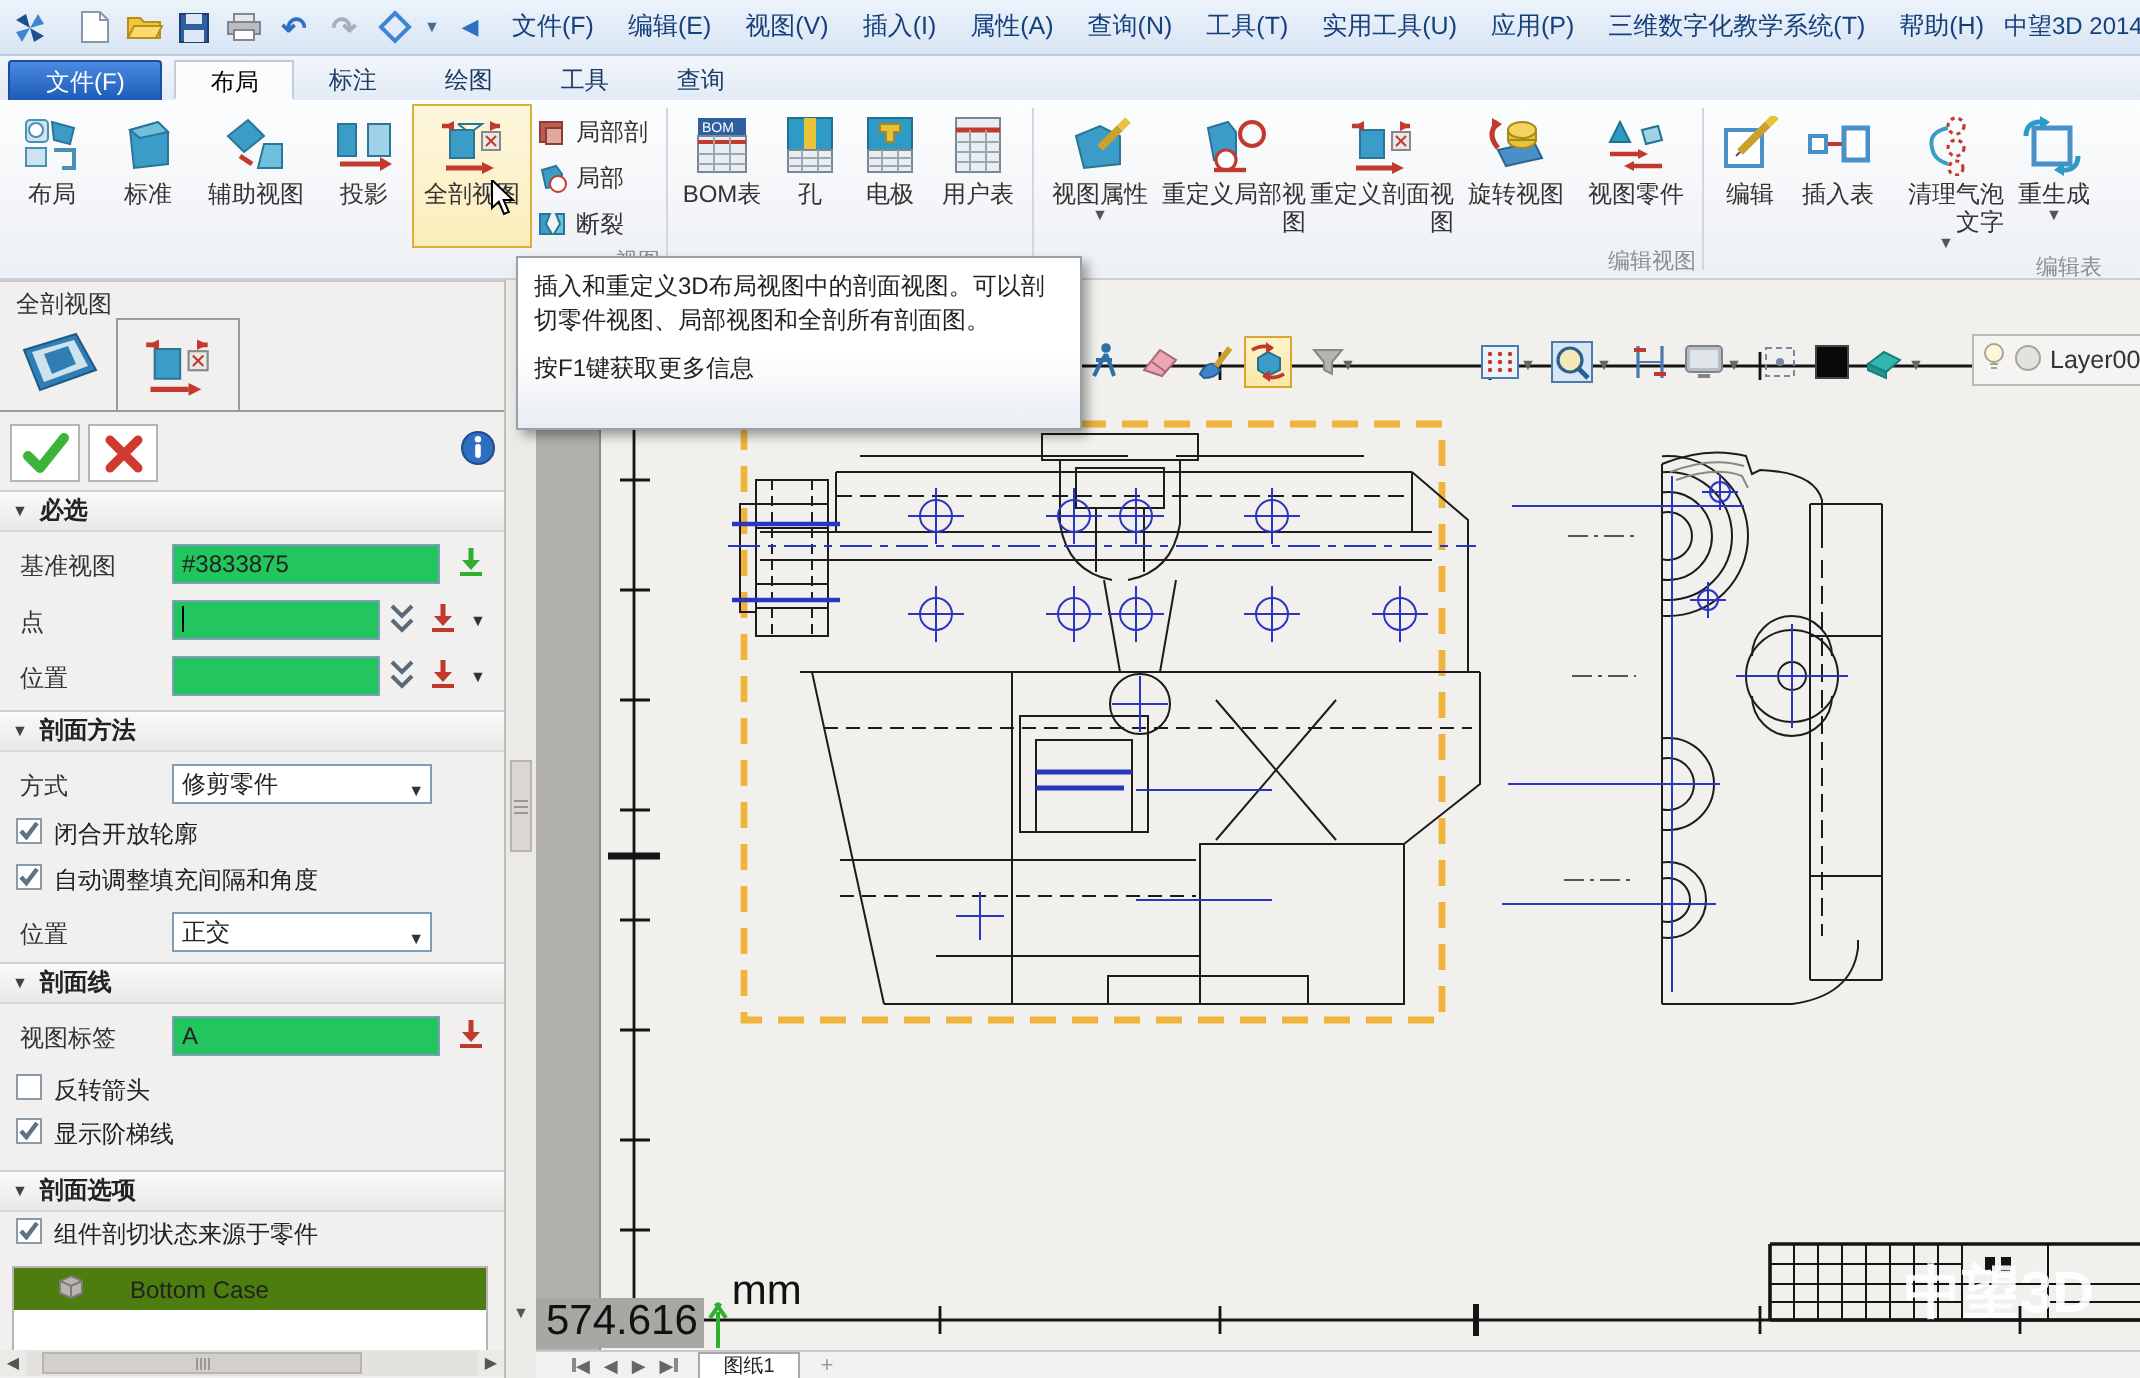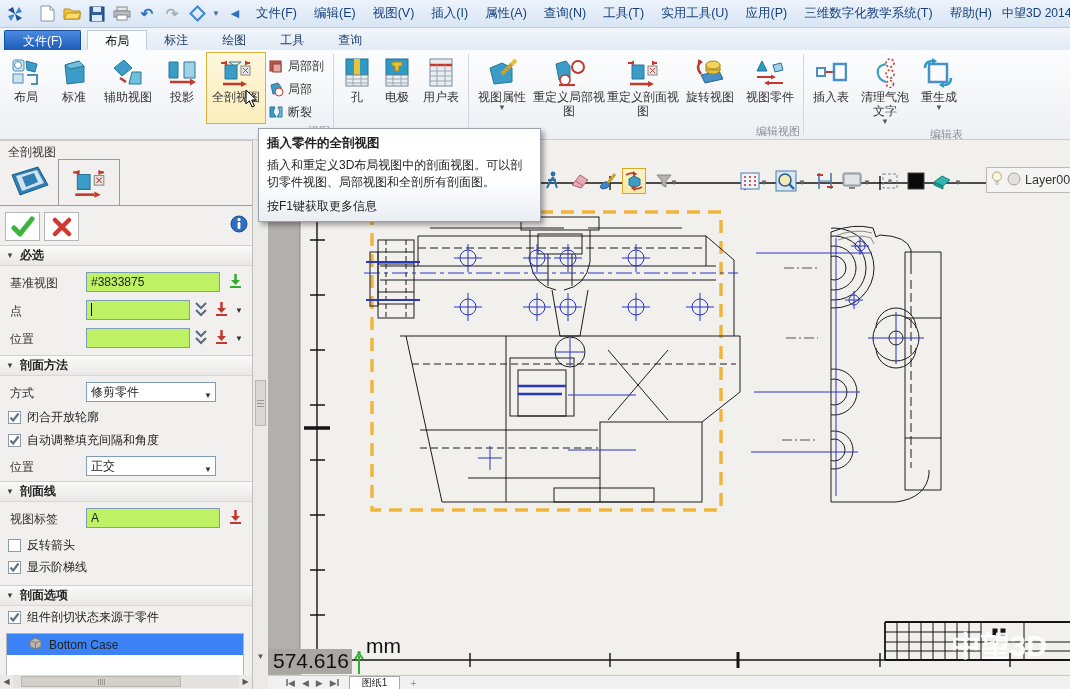--- a/index.html
+++ b/index.html
@@ -28,21 +28,21 @@
     background:linear-gradient(#fcfdfe,#edf0f4); border-bottom:1px solid #c8ced6; display:flex; padding:2px 2px 0 2px; }
   .rgroup { display:flex; flex-direction:column; }
   .rgroup-buttons { display:flex; flex:1; align-items:stretch; }
   .rgroup-label { text-align:right; font-size:11px; color:#8a8f96; height:15px; line-height:14px; }
   .rsep { width:1px; background:#d3d7dd; margin:2px 3px 4px 3px; }
   .rb-btn { width:48px; display:flex; flex-direction:column; align-items:center; padding-top:3px; border:1px solid transparent; position:relative; }
   .rb-btn.wide { width:60px; }
   .rb-btn.xwide { width:74px; }
   .rb-btn.narrow { width:40px; }
   .rb-icon { width:34px; height:34px; display:flex; align-items:center; justify-content:center; }
-  .rb-label { font-size:12px; color:#333; text-align:center; line-height:14px; }
+  .rb-label { font-size:12px; color:#333; text-align:right; line-height:14px; }
   .rb-dd { font-size:8px; color:#555; line-height:8px; }
   .rb-btn.hot { border:1px solid #dcaf3a; background:linear-gradient(#fdf7dd,#fbeebb); }
   .smallcol { display:flex; flex-direction:column; justify-content:flex-start; padding-top:4px; gap:3px; width:64px; }
   .sm-btn { display:flex; align-items:center; gap:4px; height:20px; padding-left:2px; }
   .sm-ic { width:16px; height:16px; flex:0 0 auto; }
   .cursor-glyph { position:absolute; right:6px; bottom:12px; z-index:5; }
 
   
   .tooltip { position:absolute; left:258px; top:128px; width:283px; min-height:87px; z-index:60;
     background:linear-gradient(#ffffff 55%, #e9edf3); border:1px solid #98a0ab;
@@ -59,30 +59,30 @@
   .ptab { position:absolute; left:58px; top:18px; width:62px; height:47px; background:#f1f0ee;
     border:1px solid #9c9c9c; border-bottom:none; display:flex; align-items:center; justify-content:center; }
   .ptabline { position:absolute; top:64px; left:0; right:0; border-top:1px solid #9c9c9c; }
   .okbtn { position:absolute; left:5px; top:71px; width:35px; height:29px; background:#fff; border:1px solid #b5b5b5; display:flex; align-items:center; justify-content:center; }
   .cancelbtn { position:absolute; left:44px; top:71px; width:35px; height:29px; background:#fff; border:1px solid #b5b5b5; display:flex; align-items:center; justify-content:center; }
   .infobtn { position:absolute; left:230px; top:74px; width:18px; height:18px; }
   .psec { position:absolute; left:0; right:0; height:21px; background:linear-gradient(#fafafa,#e9e8e6);
     border-top:1px solid #cfcfcf; border-bottom:1px solid #d8d8d8; display:flex; align-items:center; gap:6px; padding-left:6px; font-weight:bold; }
   .psec .tri { font-size:8px; color:#444; }
   .plabel { position:absolute; left:10px; color:#333; }
-  .pinput { position:absolute; left:86px; height:20px; background:#bef264; border:1px solid #7f9db9; padding:1px 4px; line-height:16px; overflow:hidden; white-space:nowrap; }
+  .pinput { position:absolute; left:86px; height:20px; background:#22c55e; border:1px solid #7f9db9; padding:1px 4px; line-height:16px; overflow:hidden; white-space:nowrap; }
   .pselect { position:absolute; left:86px; height:20px; width:130px; background:#fff; border:1px solid #7f9db9; padding:1px 18px 1px 4px; line-height:16px; }
   .pselect .sel-dd { position:absolute; right:3px; top:5px; font-size:8px; color:#333; }
   .caret { display:inline-block; width:1px; height:13px; background:#000; vertical-align:-2px; }
-  .cbrow { position:absolute; left:8px; display:flex; align-items:center; gap:6px; }
+  .cbrow { position:absolute; left:8px; display:flex; gap:6px; }
   .cbox { width:13px; height:13px; background:#fff; border:1px solid #8a9aa8; display:flex; align-items:center; justify-content:center; }
   .ficon { position:absolute; width:18px; height:18px; }
   .dd-mini { position:absolute; font-size:8px; color:#333; }
   .plist { position:absolute; left:6px; top:492px; width:238px; height:44px; background:#fff; border:1px solid #b5b5b5; }
-  .plist-item { height:21px; background:#3b82f6; display:flex; align-items:center; gap:7px; padding-left:22px; }
+  .plist-item { height:21px; background:#4d7c0f; display:flex; align-items:center; gap:23px; padding-left:22px; }
   .hscroll { position:absolute; left:0; bottom:1px; width:252px; height:13px; background:#eceae7; display:flex; align-items:center; }
   .hs-btn { width:13px; height:13px; display:flex; align-items:center; justify-content:center; font-size:8px; color:#555; }
   .hs-track { flex:1; height:13px; background:#e4e2df; position:relative; }
   .hs-thumb { position:absolute; left:8px; top:1px; height:11px; width:160px; background:#d3d0cc; border:1px solid #b8b5b0; display:flex; align-items:center; justify-content:center; gap:1px; }
   .grip { width:1px; height:6px; background:#9a9792; }
 
   
   .vstrip { position:absolute; left:252px; top:140px; width:16px; bottom:0; background:#eceae7; border-left:1px solid #c0bebb; }
   .vs-up { position:absolute; top:2px; left:2px; width:11px; text-align:center; font-size:8px; color:#555; }
   .vs-dn { position:absolute; top:512px; left:2px; width:11px; text-align:center; font-size:8px; color:#555; }
@@ -285,20 +285,32 @@
         </div>
       </div>
     </div>
     <div class="rgroup-label">视图</div>
   </div>
 
   <div class="rsep"></div>
 
   <div class="rgroup">
     <div class="rgroup-buttons">
+      <div class="rb-btn">
+        <div class="rb-icon">
+          <svg width="30" height="32" viewBox="0 0 30 32">
+              <rect x="3" y="2" width="24" height="9" fill="#2f5f9e"></rect>
+              <text x="5" y="9" font-size="7" fill="#fff" font-family="Liberation Sans">BOM</text>
+              <rect x="3" y="11" width="24" height="18" fill="#e9eef3" stroke="#7b8794"></rect>
+              <path d="M3,14 H27" stroke="#c23a2e" stroke-width="2"></path>
+              <path d="M3,20 H27 M3,25 H27 M11,11 V29 M19,11 V29" stroke="#9aa6b2"></path>
+            </svg>
+        </div>
+        <div class="rb-label">BOM表</div>
+      </div>
       <div class="rb-btn narrow">
         <div class="rb-icon">
           <svg width="30" height="32" viewBox="0 0 30 32">
               <rect x="4" y="2" width="22" height="16" fill="#2e9bc6" stroke="#21718f"></rect>
               <rect x="12" y="2" width="6" height="16" fill="#e8c33a"></rect>
               <rect x="4" y="18" width="22" height="11" fill="#e9eef3" stroke="#7b8794"></rect>
               <path d="M4,22 H26 M4,26 H26 M11,18 V29 M19,18 V29" stroke="#9aa6b2"></path>
             </svg>
         </div>
         <div class="rb-label">孔</div>
@@ -393,20 +405,31 @@
         <div class="rb-label">视图零件</div>
       </div>
     </div>
     <div class="rgroup-label">编辑视图</div>
   </div>
 
   <div class="rsep"></div>
 
   <div class="rgroup">
     <div class="rgroup-buttons">
+      <div class="rb-btn narrow">
+        <div class="rb-icon">
+          <svg width="30" height="30" viewBox="0 0 30 30">
+              <rect x="3" y="7" width="18" height="18" fill="#fff" stroke="#4a90c8" stroke-width="2"></rect>
+              <path d="M10,18 L24,4" stroke="#caa12c" stroke-width="4"></path>
+              <path d="M24,4 L28,0" stroke="#e8c33a" stroke-width="4"></path>
+              <path d="M8,20 L10,18" stroke="#555"></path>
+            </svg>
+        </div>
+        <div class="rb-label">编辑</div>
+      </div>
       <div class="rb-btn">
         <div class="rb-icon">
           <svg width="32" height="30" viewBox="0 0 32 30">
               <rect x="2" y="10" width="8" height="8" fill="#fff" stroke="#4a90c8" stroke-width="2"></rect>
               <path d="M11,14 H20" stroke="#c23a2e" stroke-width="2"></path>
               <path d="M19,11.5 L24,14 L19,16.5 Z" fill="#c23a2e"></path>
               <rect x="19" y="6" width="12" height="16" fill="#fff" stroke="#4a90c8" stroke-width="2.5"></rect>
             </svg>
         </div>
         <div class="rb-label">插入表</div>
@@ -877,16 +900,15 @@
     <span class="navb"><span class="bar"></span>◀</span>
     <span class="navb">◀</span>
     <span class="navb">▶</span>
     <span class="navb">▶<span class="bar"></span></span>
   </span>
   <span class="sheettab">图纸1</span>
   <span class="addsheet">+</span>
 </div>
 
 <div class="tooltip">
-  <div class="tt-title">插入零件的全剖视图</div>
   <div class="tt-body">插入和重定义3D布局视图中的剖面视图。可以剖切零件视图、局部视图和全剖所有剖面图。</div>
   <div class="tt-hint">按F1键获取更多信息</div>
 </div>
 
 </body></html>

